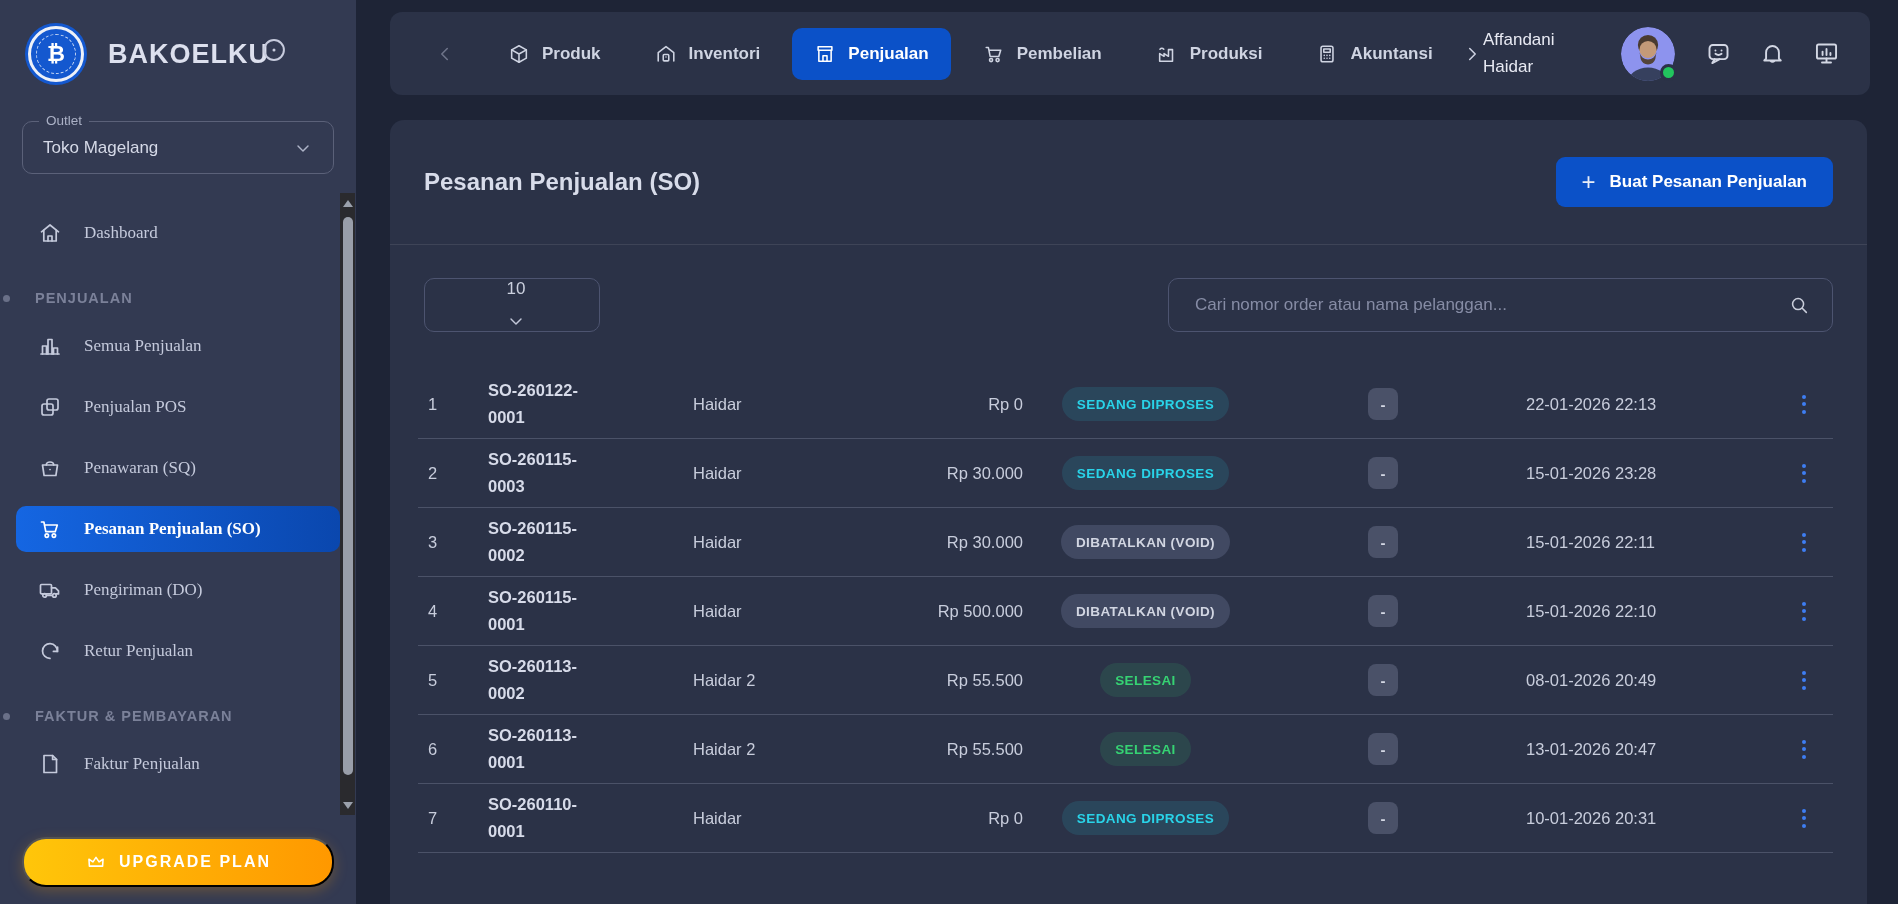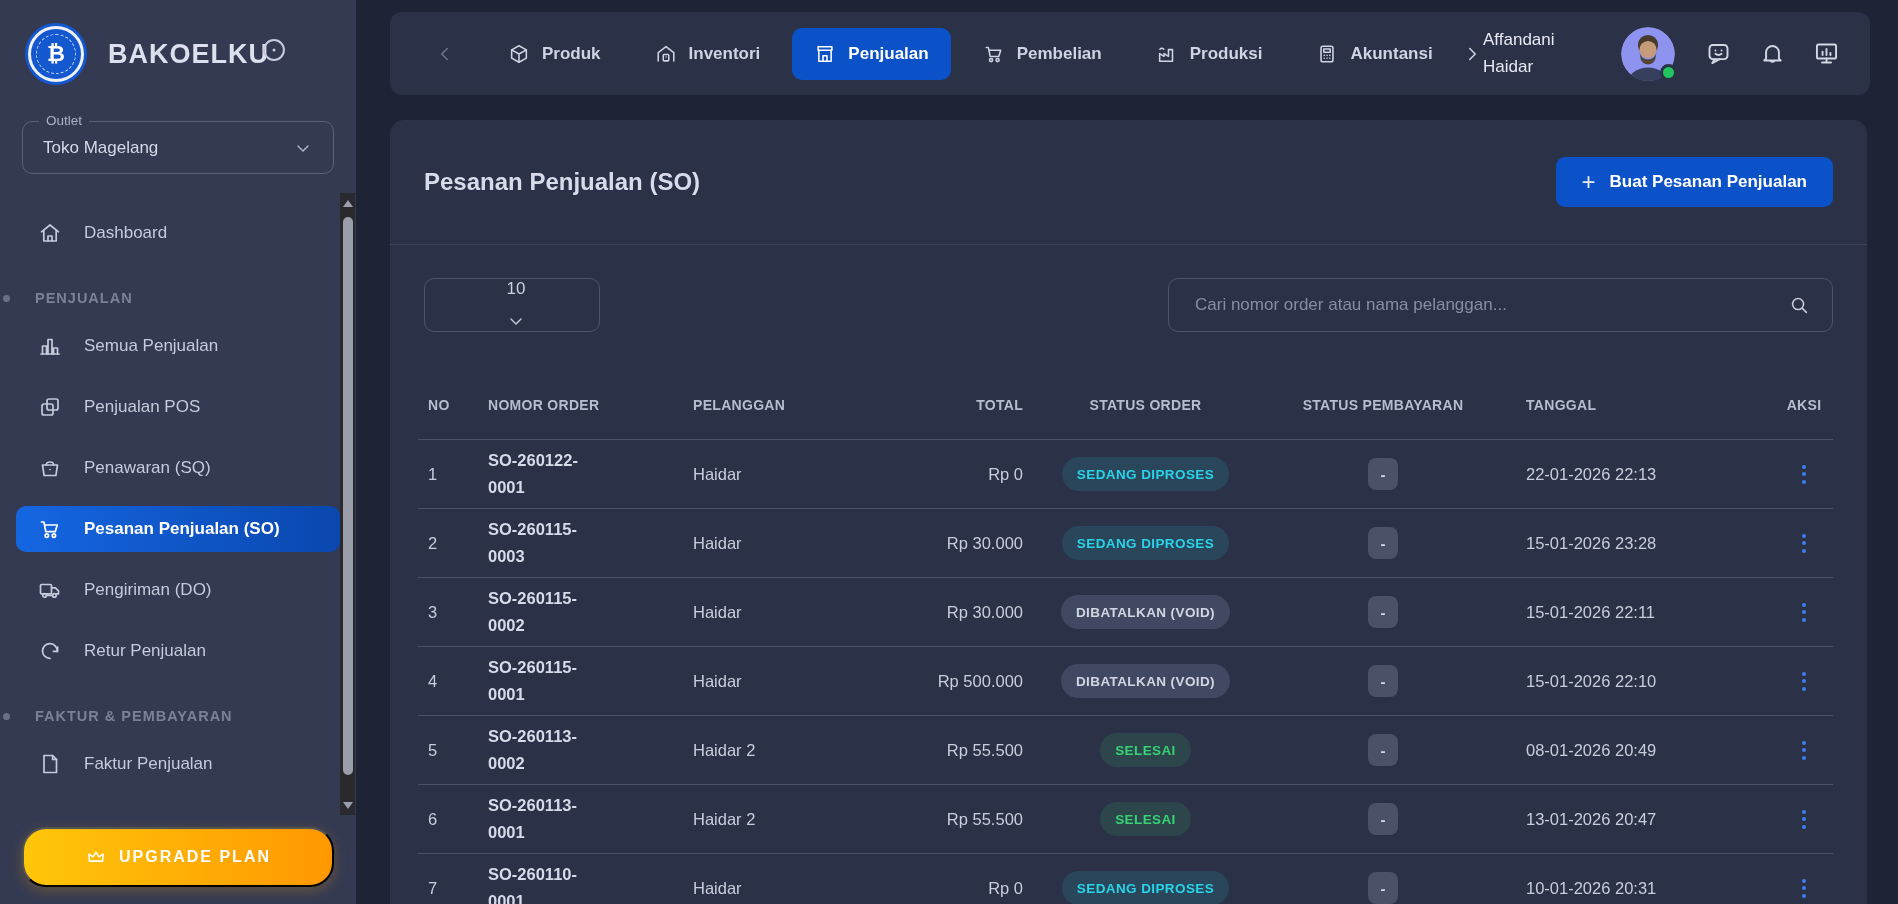--- a/index.html
+++ b/index.html
@@ -39,36 +39,36 @@
   .outlet-label {
     position:absolute; top:-9px; left:16px; background:#333a52; padding:0 7px;
     font-size:13.5px; color:#abb1c6;
   }
   .outlet-value { font-size:17px; color:#d5d9e7; flex:1; }
   .outlet-box .chev { width:20px; height:20px; color:#aeb4c8; }
 
   .menu { margin-top:36px; }
   .menu-item {
     height:46px; margin:0 16px 15px 16px; display:flex; align-items:center;
-    padding-left:22px; border-radius:10px; font-size:17px; color:#c5cadc; cursor:pointer;
+    padding-left:22px; border-radius:10px; font-size:17px; color:#c5cadc; cursor:pointer;font-family:Liberation Serif, serif;
   }
   .menu-item .icon { width:24px; height:24px; margin-right:22px; flex:0 0 auto; }
   .menu-item.active {
     background:linear-gradient(90deg,#1566e2,#0a47ae); color:#fff; font-weight:bold;
   }
   .menu-section {
     margin:34px 16px 17px 16px; padding-left:19px; font-size:14.5px; font-weight:bold;
     color:#7b8199; letter-spacing:1px; position:relative; text-transform:uppercase;
   }
   .menu-section .bullet {
     position:absolute; left:-13px; top:5px; width:7px; height:7px; border-radius:50%; background:#6a7088;
   }
 
   .upgrade-btn {
-    position:absolute; left:22px; right:22px; bottom:17px; height:60px; border-radius:24px;
+    position:absolute; left:22px; right:22px; bottom:17px; height:50px; border-radius:24px;
     background:linear-gradient(90deg,#ffc60a,#ff9800);
     display:flex; align-items:center; justify-content:center; gap:12px;
     color:#fff; font-size:16px; font-weight:bold; letter-spacing:2px; cursor:pointer;
     box-shadow:0 4px 14px rgba(255,160,0,.25);
   }
   .upgrade-btn .icon { width:22px; height:22px; stroke-width:1.6; }
 
   
   .side-scrollbar {
     position:absolute; right:1px; top:193px; width:15px; height:622px; background:#2a2a2e;
@@ -443,32 +443,20 @@
       <span class="icon">
         <svg viewBox="0 0 24 24">
             <circle cx="11" cy="11" r="6"></circle>
             <path d="M15.6 15.6 20 20"></path>
           </svg>
       </span>
     </div>
   </div>
 
   <div class="table">
-    <div class="thead">
-      <div class="tr" id="header-row">
-          <div class="th col-no">NO</div>
-          <div class="th col-order">NOMOR ORDER</div>
-          <div class="th col-cust">PELANGGAN</div>
-          <div class="th col-total">TOTAL</div>
-          <div class="th col-status">STATUS ORDER</div>
-          <div class="th col-pay">STATUS PEMBAYARAN</div>
-          <div class="th col-date">TANGGAL</div>
-          <div class="th col-aksi">AKSI</div>
-        </div>
-    </div>
     <div class="tbody" id="table-body">
   <div class="tr">
     <div class="td col-no">1</div>
     <div class="td col-order"><span class="order-no">SO-260122-0001</span></div>
     <div class="td col-cust">Haidar</div>
     <div class="td col-total">Rp 0</div>
     <div class="td col-status">
             <span class="badge badge--processing">SEDANG DIPROSES</span>
           </div>
     <div class="td col-pay">

